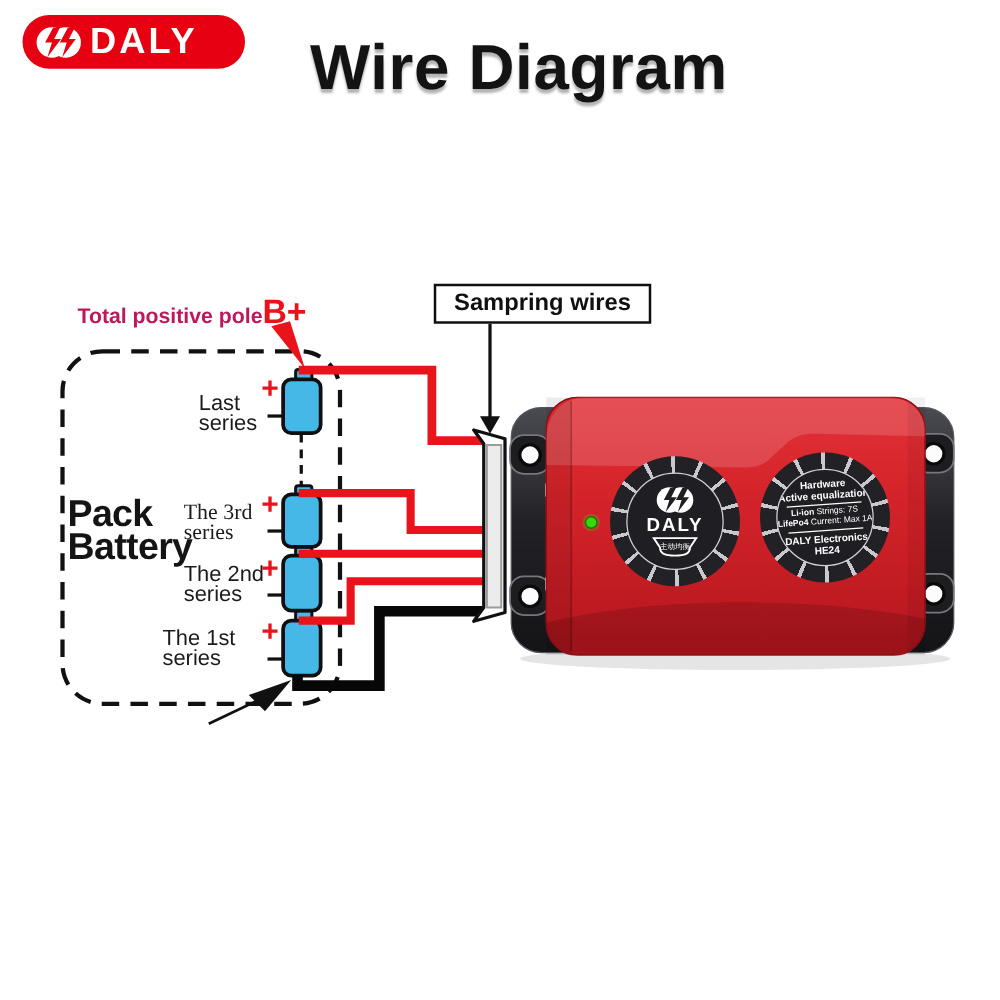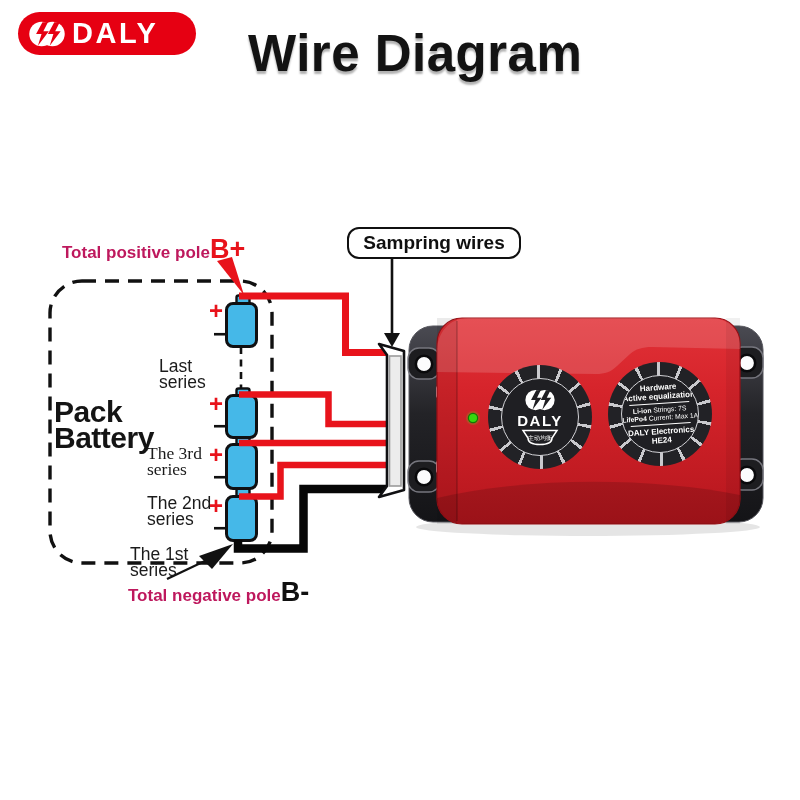--- a/index.html
+++ b/index.html
@@ -9,34 +9,34 @@
 
   
   .logo{position:absolute;left:18px;top:12px;width:178px;height:43px;border-radius:22px;
         background:#e60012;display:flex;align-items:center;padding-left:9px;box-sizing:border-box;}
   .logo .word{color:#fff;font-size:29px;font-weight:800;letter-spacing:2.5px;margin-left:5px;}
   .title{position:absolute;left:248px;top:4px;font-size:51px;font-weight:800;letter-spacing:.5px;
          color:#131313;text-shadow:0 3px 2px rgba(0,0,0,.30);white-space:nowrap;margin-top:20px;}
 
   
   .sampBox{position:absolute;left:347px;top:227px;width:170px;height:28px;background:#fff;
-           border:2.5px solid #101010;border-radius:12px;display:flex;align-items:center;justify-content:center;
+           border:2.5px solid #101010;border-radius:0;display:flex;align-items:center;justify-content:center;
            font-size:19px;font-weight:700;color:#101010;}
 
   
   .poleLbl{position:absolute;display:flex;align-items:baseline;white-space:nowrap;}
   .poleLbl .txt{font-size:17px;font-weight:600;color:#be185d;}
   .poleLbl .big{font-size:27px;font-weight:800;line-height:20px;}
   .pos .big{color:#e8131b;}
   .neg .big{color:#101010;}
 
   
   .packLbl{position:absolute;left:54px;top:399px;font-size:30px;font-weight:700;line-height:26px;
            letter-spacing:-0.5px;color:#141414;}
-  .cellLbl{position:absolute;font-size:17.5px;font-weight:500;line-height:16px;color:#1b1b1b;margin-top:44px;}
+  .cellLbl{position:absolute;font-size:17.5px;font-weight:500;line-height:16px;color:#1b1b1b;}
   .mark{position:absolute;font-size:24px;font-weight:700;line-height:1;}
   .mark.p{color:#e8131b;}
   .mark.m{color:#101010;}
 
   
   .badge{position:absolute;width:104px;height:104px;border-radius:50%;
          background:repeating-conic-gradient(#222226 0deg 22deg,#c9c9cd 22deg 25.714deg);}
   .badge-inner{position:absolute;inset:13px;border-radius:50%;background:#1f1f23;
                border:1.4px solid #d2d2d6;display:flex;flex-direction:column;align-items:center;
                justify-content:center;color:#fff;text-align:center;overflow:hidden;}
@@ -151,24 +151,20 @@
   <div class="title">Wire Diagram</div>
 
   <div class="sampBox">
     <span>Sampring wires</span>
   </div>
 
   <div class="poleLbl pos" style="left:62px;top:239px;">
     <span class="txt">Total positive pole</span>
       <span class="big">B+</span>
   </div>
-  <div class="poleLbl neg" style="left:128px;top:582px;">
-    <span class="txt">Total negative pole</span>
-      <span class="big">B-</span>
-  </div>
 
   <div class="packLbl">
     <div>Pack</div>
     <div>Battery</div>
   </div>
 
   <div class="cellLbl" style="left:159px;top:314px;">
     <div>Last</div>
     <div>series</div>
   </div>

